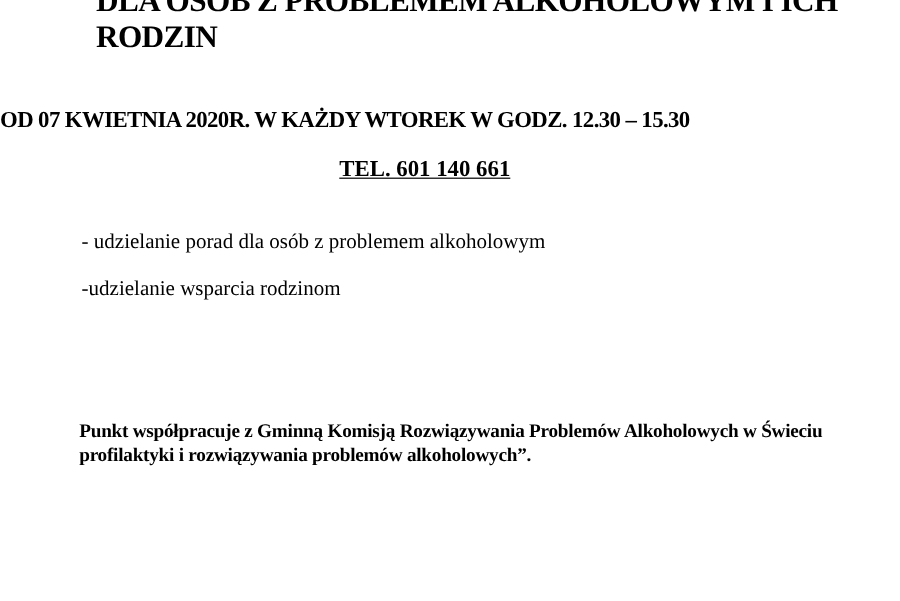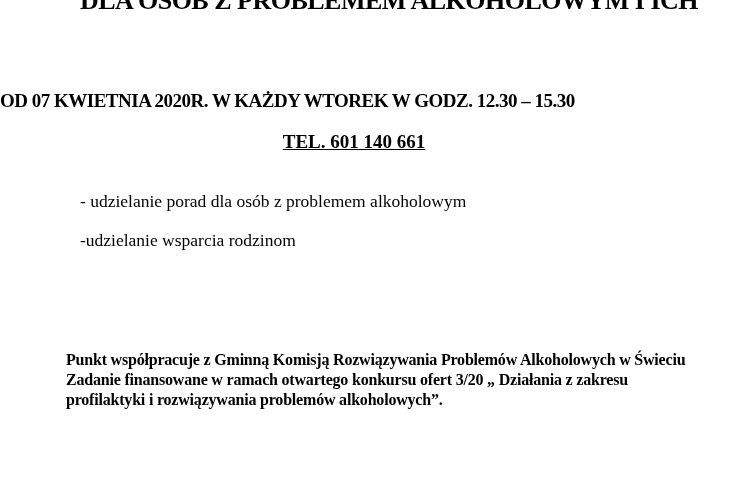--- a/index.html
+++ b/index.html
@@ -59,21 +59,21 @@
     font-weight: bold;
     font-size: 19px;
     line-height: 22px;
     text-decoration: underline;
     transform: translateX(-21px);
     white-space: nowrap;
   }
   
   .svc {
     position: absolute;
-    left: 80px;
+    left: 68px;
     margin: 0;
     font-size: 17.5px;
     line-height: 22px;
     font-weight: normal;
     white-space: nowrap;
   }
   .svc-1 { top: 190px; }
   .svc-2 { top: 229px; }
   .svc-3 { top: 268px; }
   
@@ -91,28 +91,28 @@
     white-space: nowrap;
   }
 </style>
 </head>
 <body>
 
 <div class="page">
 
   <h1 class="title">
     <span class="title-line">DLA OSÓB Z PROBLEMEM ALKOHOLOWYM I ICH</span>
+    <span class="title-line">RODZIN</span>
   </h1>
 
   <div class="schedule">OD 07 KWIETNIA 2020R. W KAŻDY WTOREK W GODZ. 12.30 – 15.30</div>
 
   <div class="phone">TEL. 601 140 661</div>
 
   <p class="svc svc-1">- udzielanie porad dla osób z problemem alkoholowym</p>
   <p class="svc svc-2">-udzielanie wsparcia rodzinom</p>
 
   <div class="footer">
     <span class="footer-line">Punkt współpracuje z Gminną Komisją Rozwiązywania Problemów Alkoholowych w Świeciu</span>
-    <span class="footer-line">Zadanie finansowane w ramach otwartego konkursu ofert 3/20 „ Działania z zakresu</span>
     <span class="footer-line">profilaktyki i rozwiązywania problemów alkoholowych”.</span>
   </div>
 
 </div>
 
 </body></html>

